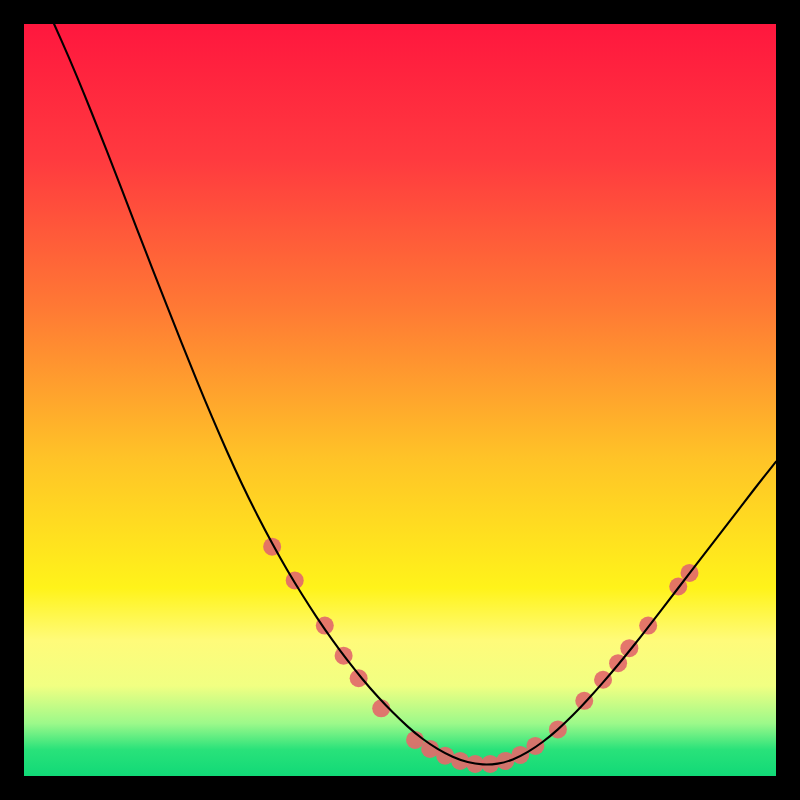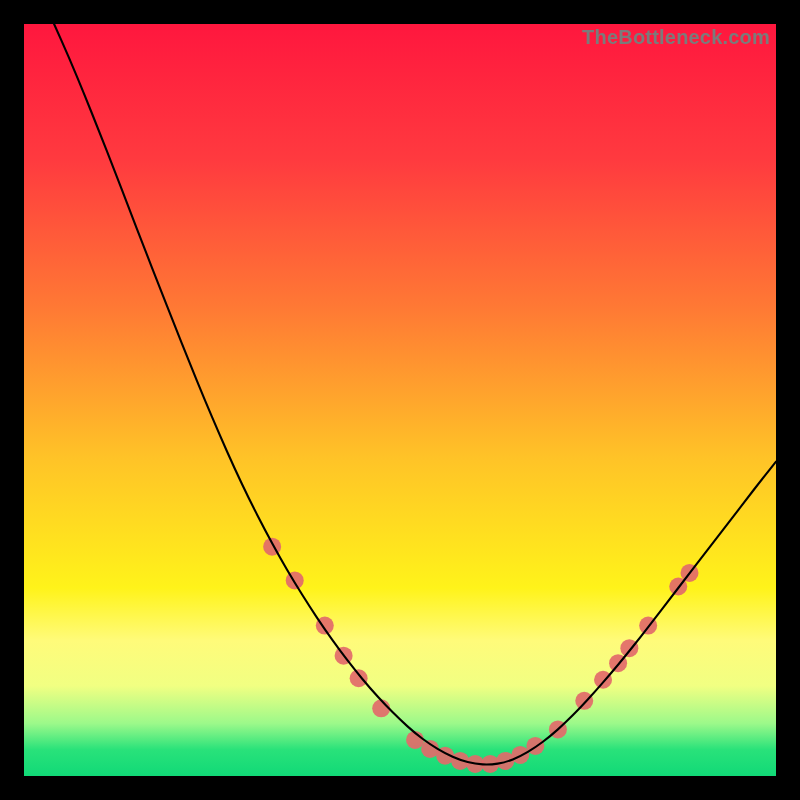--- a/index.html
+++ b/index.html
@@ -34,21 +34,20 @@
     letter-spacing: 0.2px;
     z-index: 5;
     user-select: none;
   }
 </style>
 </head>
 <body>
 
 <div class="frame">
   <div class="plot">
-    <div class="watermark">TheBottleneck.com</div>
     <svg id="chart-svg" width="752" height="752" viewBox="0 0 752 752" preserveAspectRatio="none">
       <defs>
         <linearGradient id="bg-grad" x1="0" y1="0" x2="0" y2="1">
             <stop offset="0%" stop-color="#ff173e"></stop>
             <stop offset="18%" stop-color="#ff3a3f"></stop>
             <stop offset="38%" stop-color="#ff7a34"></stop>
             <stop offset="57.99999999999999%" stop-color="#ffc427"></stop>
             <stop offset="75%" stop-color="#fff31a"></stop>
             <stop offset="82%" stop-color="#fffb7a"></stop>
             <stop offset="88%" stop-color="#f1ff82"></stop>

